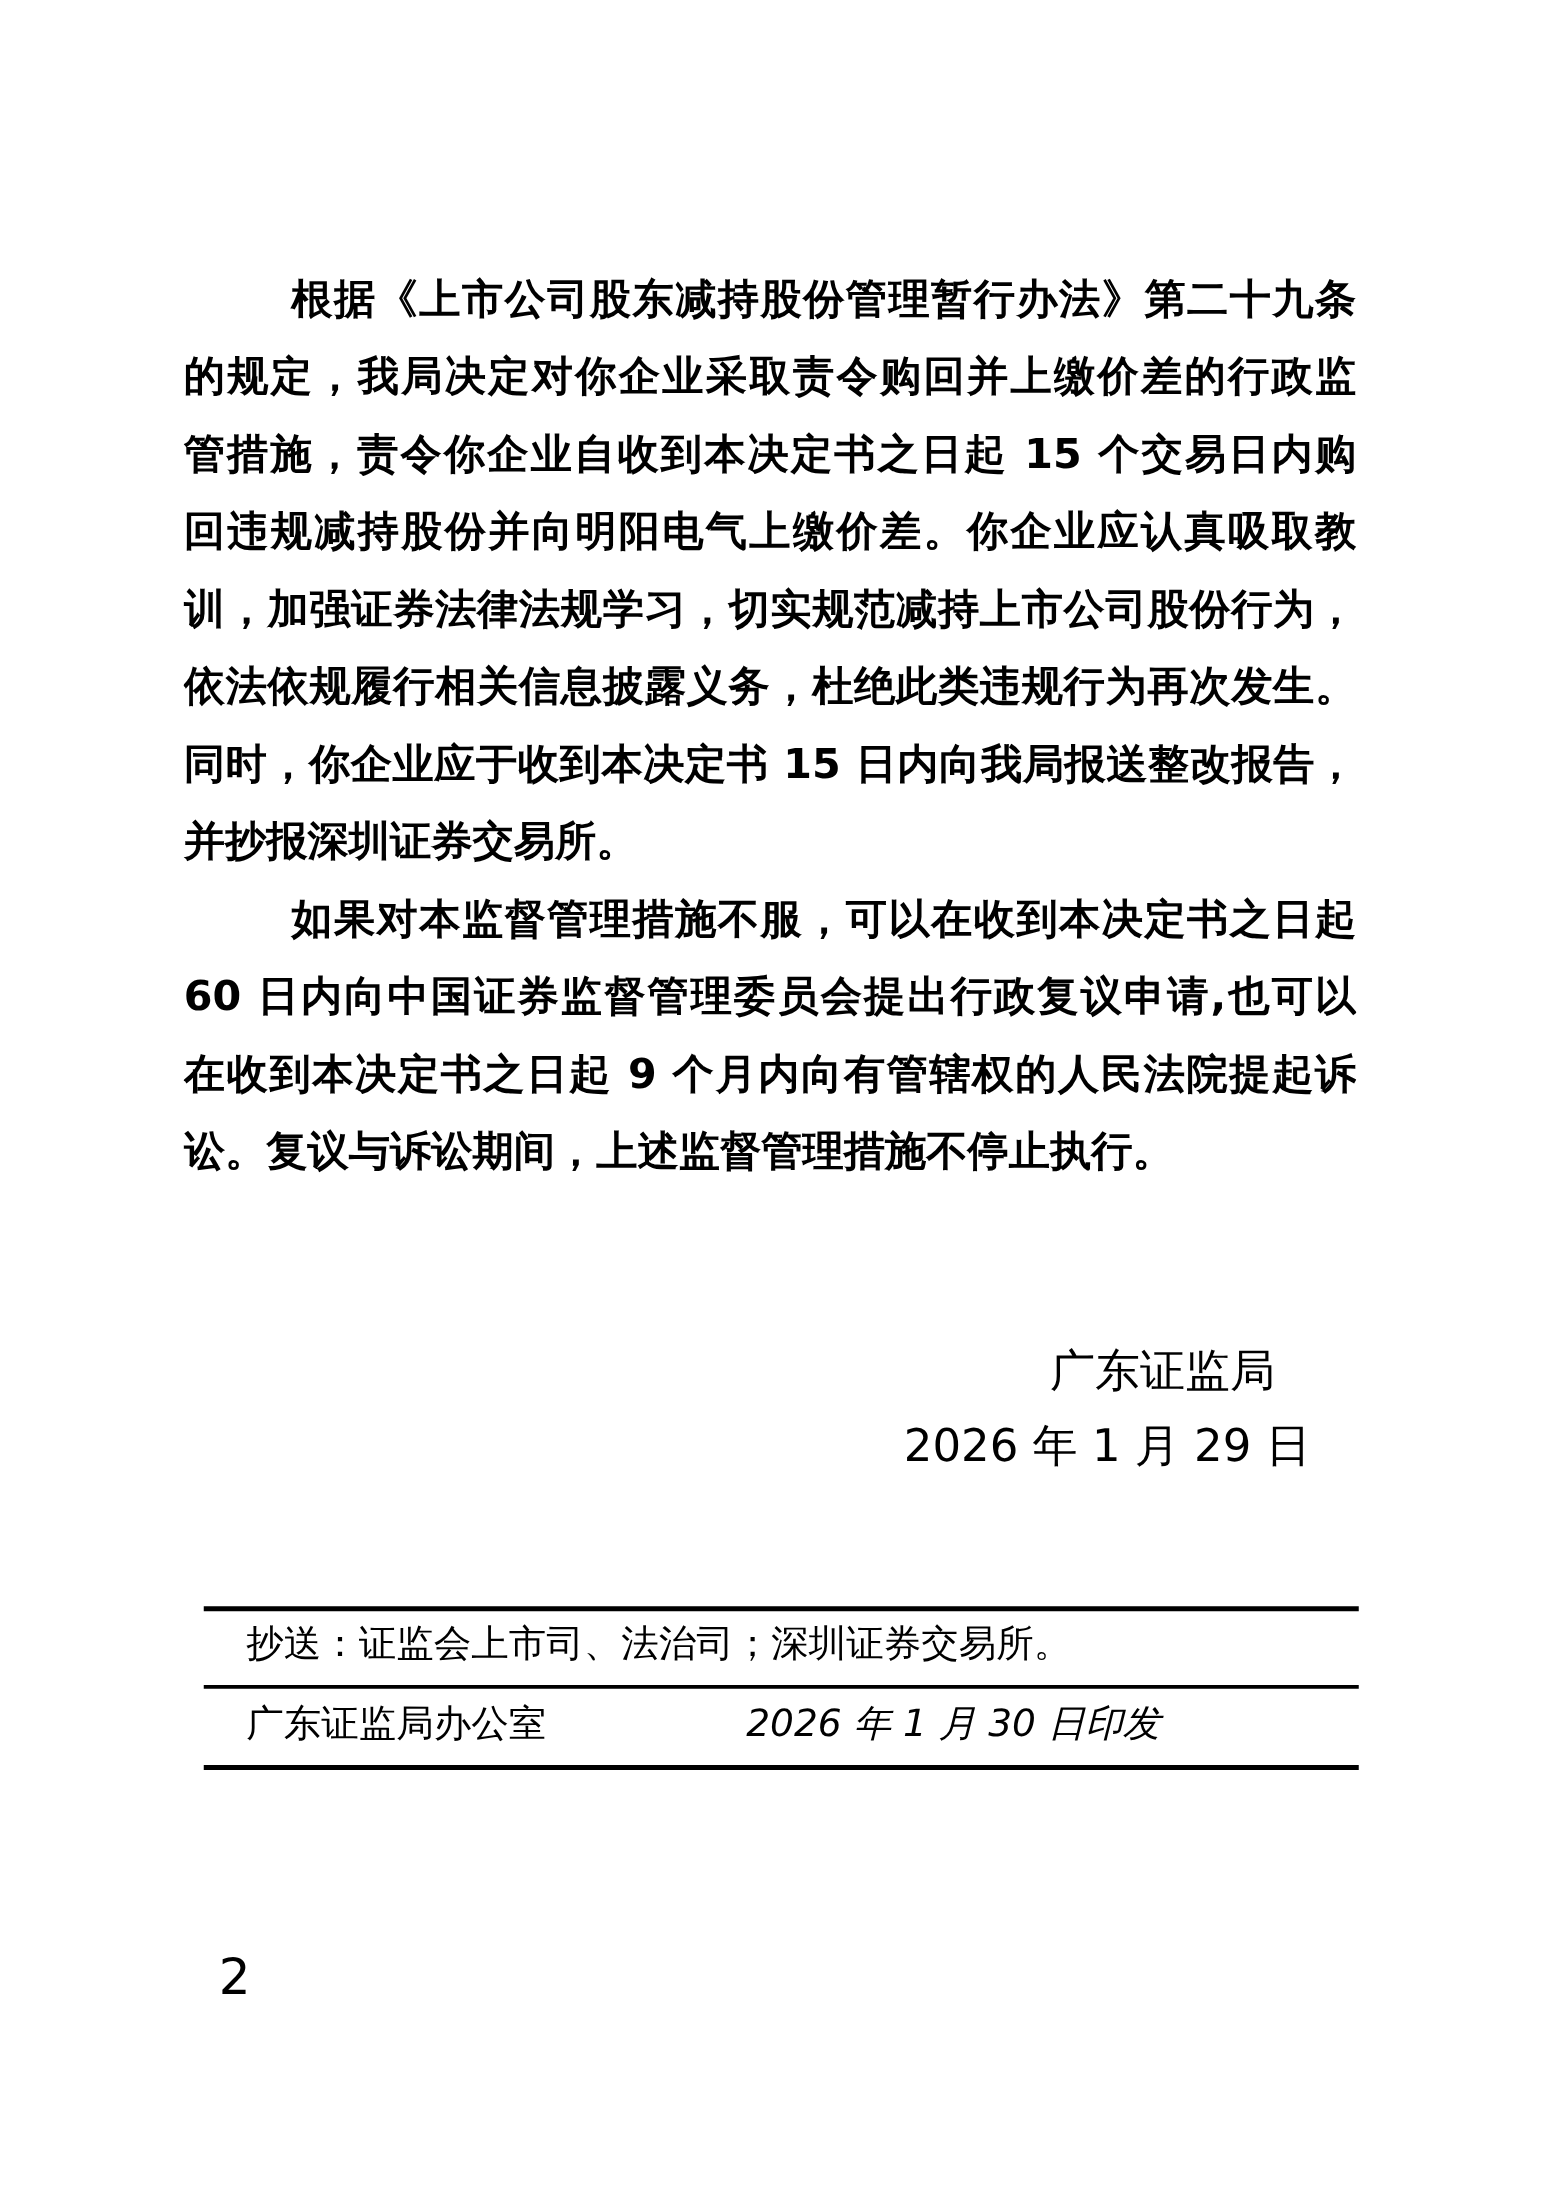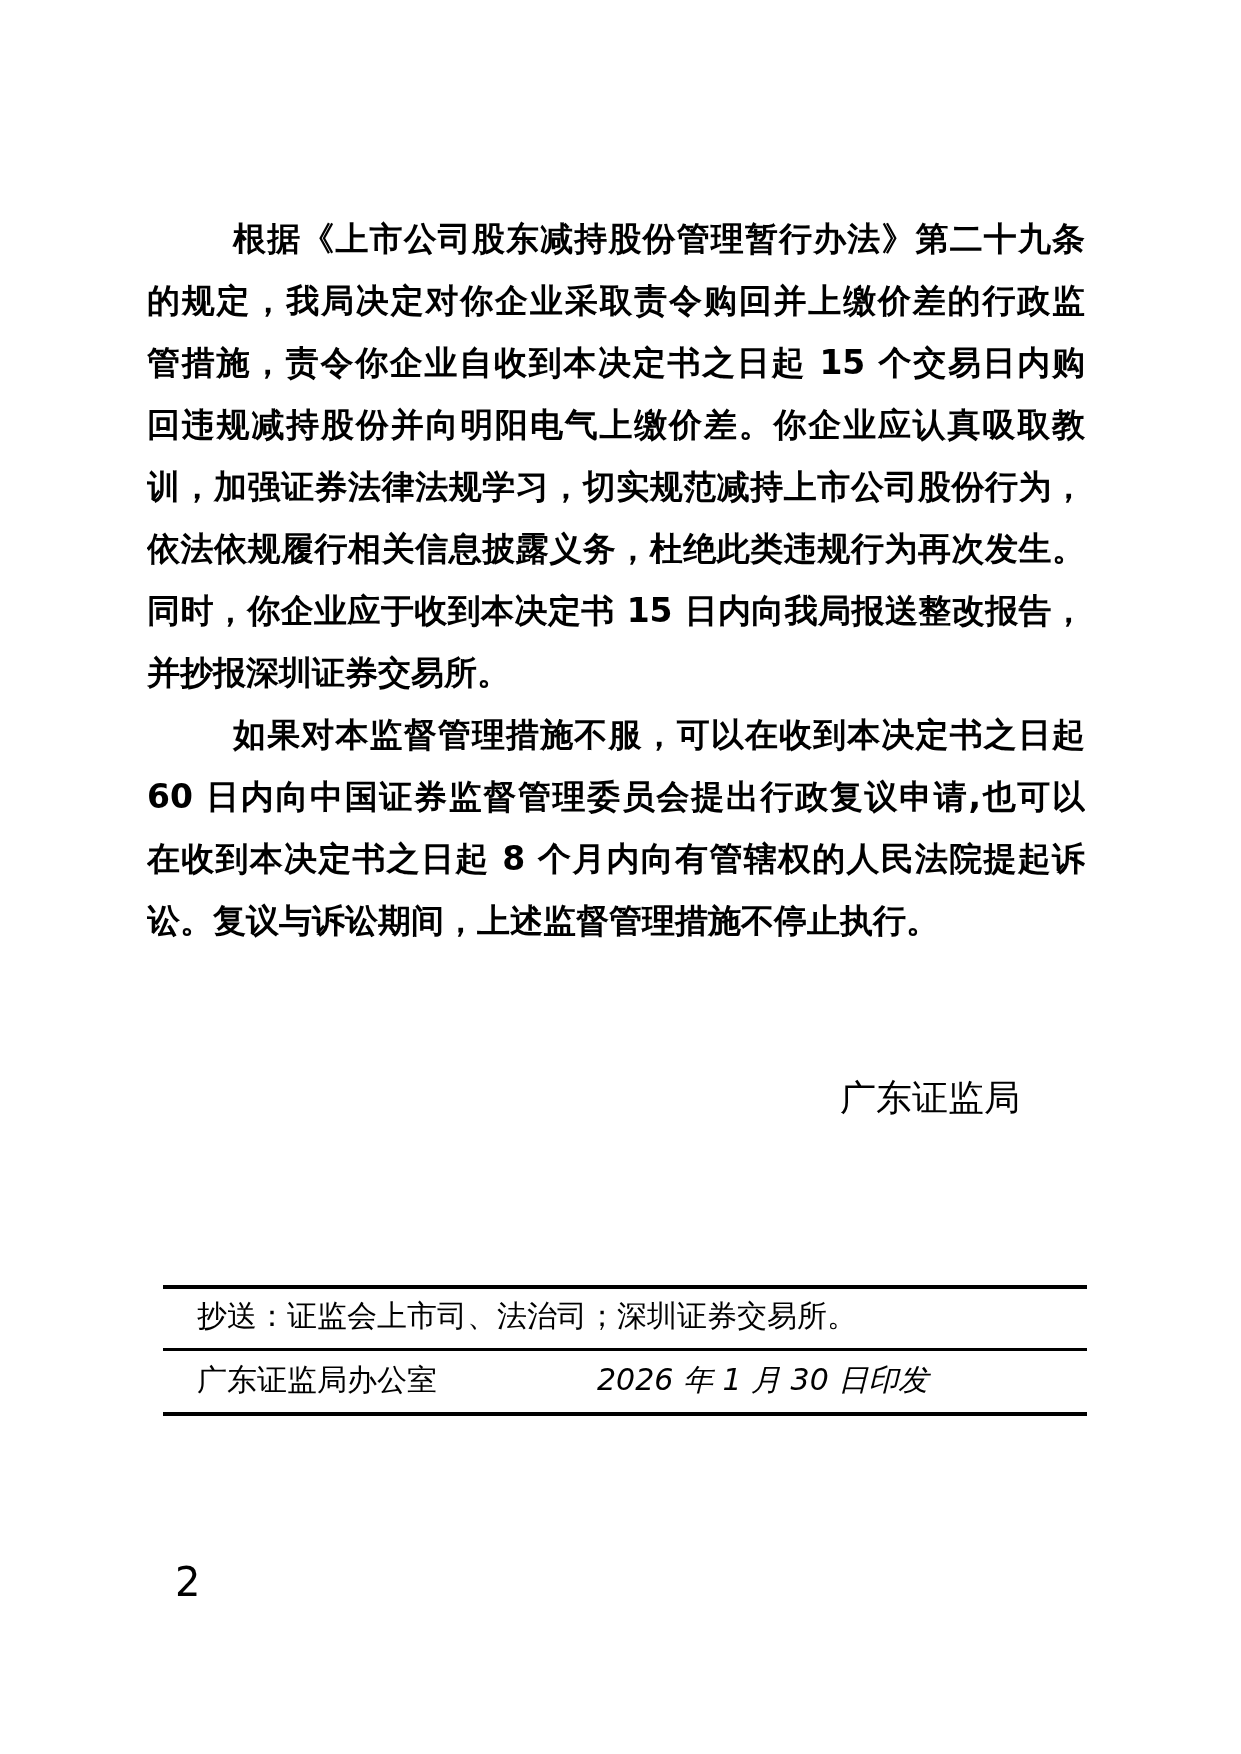--- a/index.html
+++ b/index.html
@@ -111,25 +111,26 @@
     <div class="bline">的规定，我局决定对你企业采取责令购回并上缴价差的行政监</div>
     <div class="bline">管措施，责令你企业自收到本决定书之日起 15 个交易日内购</div>
     <div class="bline">回违规减持股份并向明阳电气上缴价差。你企业应认真吸取教</div>
     <div class="bline">训，加强证券法律法规学习，切实规范减持上市公司股份行为，</div>
     <div class="bline">依法依规履行相关信息披露义务，杜绝此类违规行为再次发生。</div>
     <div class="bline">同时，你企业应于收到本决定书 15 日内向我局报送整改报告，</div>
     <div class="bline para-end">并抄报深圳证券交易所。</div>
 
     <div class="bline indent">如果对本监督管理措施不服，可以在收到本决定书之日起</div>
     <div class="bline">60 日内向中国证券监督管理委员会提出行政复议申请,也可以</div>
-    <div class="bline">在收到本决定书之日起 8 个月内向有管辖权的人民法院提起诉</div>
+    <div class="bline">在收到本决定书之日起 9 个月内向有管辖权的人民法院提起诉</div>
     <div class="bline para-end">讼。复议与诉讼期间，上述监督管理措施不停止执行。</div>
   </div>
 
   <div class="sig-issuer">广东证监局</div>
+  <div class="sig-date">2026 年 1 月 29 日</div>
 
   <div class="rule rule-top"></div>
   <div class="footer-cc">抄送：证监会上市司、法治司；深圳证券交易所。</div>
   <div class="rule rule-mid"></div>
   <div class="footer-office">广东证监局办公室</div>
   <div class="footer-print-date">2026 年 1 月 30 日印发</div>
   <div class="rule rule-bottom"></div>
 
   <div class="page-number">2</div>
 

